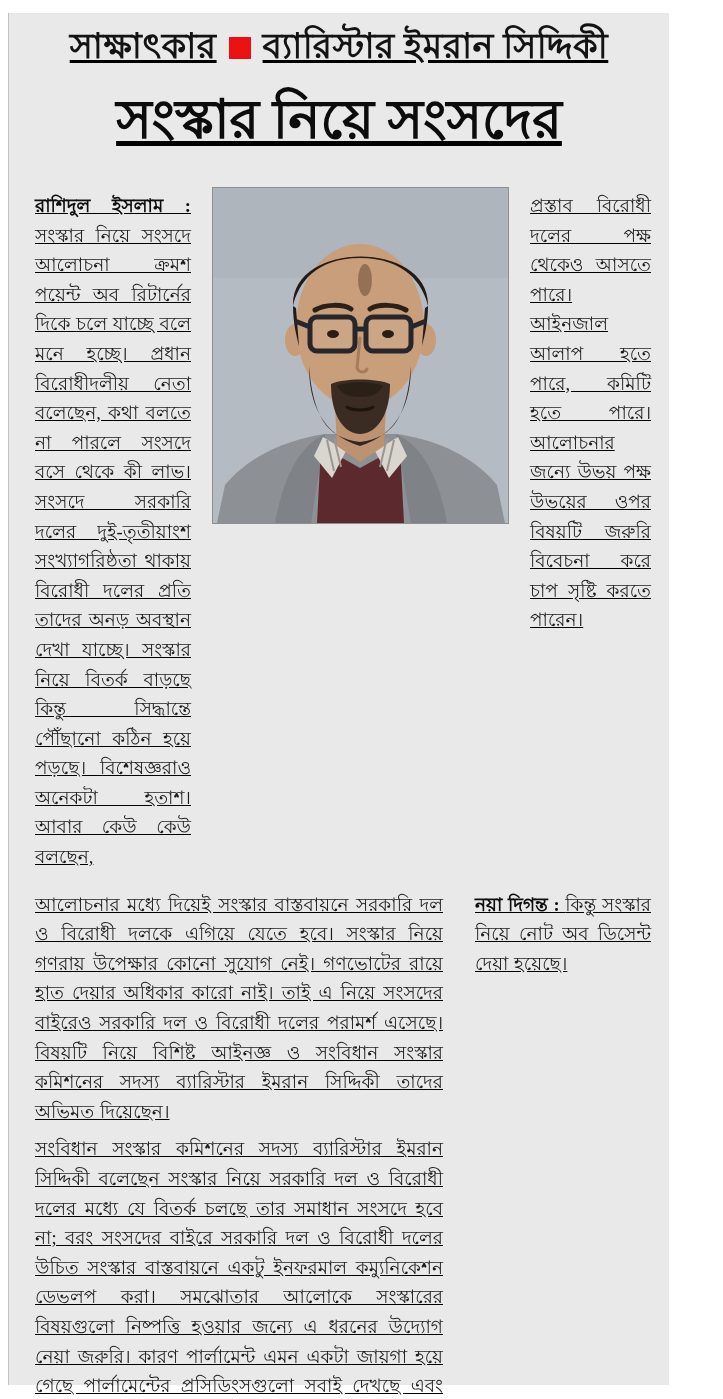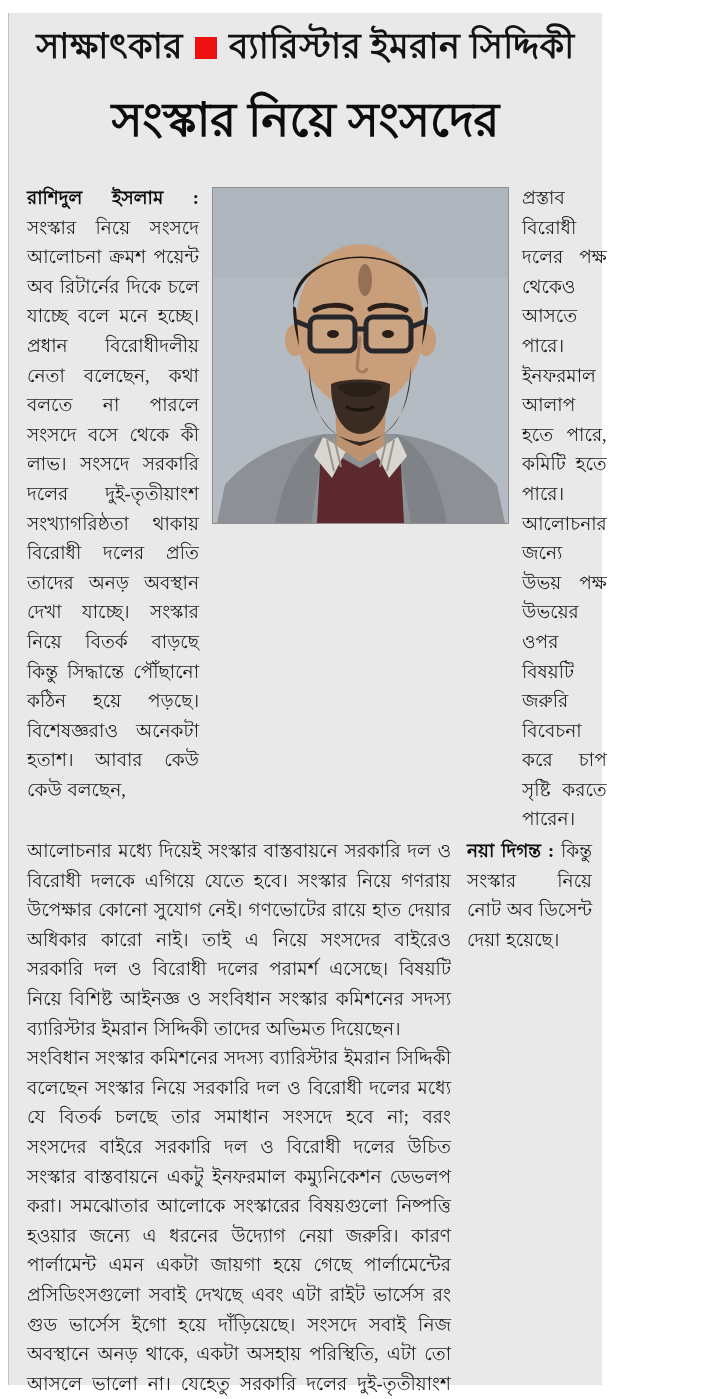--- a/index.html
+++ b/index.html
@@ -2,39 +2,40 @@
 <html lang="bn"><head>
 <meta charset="utf-8">
 <style>
   html,body{margin:0;padding:0;}
   body{
     width:723px;height:1399px;position:relative;overflow:hidden;
     background:#ffffff;
     font-family:"Liberation Serif","DejaVu Serif",serif;
   }
   .clipping{
-    position:absolute;left:8px;top:13px;width:594px;height:1372px;
+    position:absolute;left:8px;top:13px;width:661px;height:1372px;
     background:#e9e9e9;
     border-left:1px solid #c2c2c2;
     box-sizing:border-box;
+    text-decoration:underline;
   }
   .kicker{
     margin-top:13px;
     text-align:center;
     font-size:35px;font-weight:bold;color:#131313;
     letter-spacing:0.5px;
     line-height:1.2;
   }
   .red-square{
     display:inline-block;width:22px;height:22px;background:#ee1111;
     margin:0 12px;vertical-align:baseline;transform:translateY(1px);
   }
   .headline{
     text-align:center;font-weight:bold;color:#0c0c0c;
-    font-size:47px;line-height:96px;
+    font-size:54px;line-height:96px;
     margin-top:4px;
   }
   .content{
     padding:16px 10px 0 18px;
   }
   .top-section{
     display:flex;gap:13px;align-items:flex-start;
   }
   .col-top-left{width:172px;flex:none;}
   .photo-frame{
@@ -43,21 +44,21 @@
     box-sizing:border-box;
   }
   .photo-frame svg{display:block;width:100%;height:100%;}
   .col-top-right{flex:1;}
   .bottom-section{
     display:flex;gap:16px;align-items:flex-start;margin-top:2px;
   }
   .col-bottom-left{width:424px;flex:none;}
   .col-bottom-right{flex:1;}
   .para{
-    margin:0;
+    margin:8px;
     font-size:18.5px;line-height:29.6px;color:#1c1c1c;
     text-align:justify;
     word-spacing:1px;
   }
   .plabel{font-weight:bold;color:#0e0e0e;}
 </style>
 </head>
 <body>
 
 <div class="clipping">
@@ -124,21 +125,21 @@
           <path d="M147,150 L144,180 C146,185 152,185 154,181" stroke="#a87c5b" stroke-width="3" fill="none" stroke-linecap="round"></path>
 
           <path d="M96,178 C100,226 112,250 147,254 C182,250 194,226 198,178 C198,214 186,246 147,258 C108,246 96,214 96,178 Z" fill="#33261e"></path>
           <path d="M118,196 C130,190 164,190 177,196 C177,232 160,246 147,246 C134,246 118,232 118,196 Z" fill="#3a2c22"></path>
           <path d="M124,198 C136,193 158,193 170,198 C166,206 158,209 147,209 C136,209 128,206 124,198 Z" fill="#2b2018"></path>
           <path d="M134,219 C140,223 154,223 160,219" stroke="#1d140e" stroke-width="3" fill="none" stroke-linecap="round"></path>
         </svg>
       </div>
 
       <div class="col-top-right">
-          <p class="para">প্রস্তাব বিরোধী দলের পক্ষ থেকেও আসতে পারে। ইনফরমাল আলাপ হতে পারে, কমিটি হতে পারে। আলোচনার জন্যে উভয় পক্ষ উভয়ের ওপর বিষয়টি জরুরি বিবেচনা করে চাপ সৃষ্টি করতে পারেন।</p>
+          <p class="para">প্রস্তাব বিরোধী দলের পক্ষ থেকেও আসতে পারে। আইনজাল আলাপ হতে পারে, কমিটি হতে পারে। আলোচনার জন্যে উভয় পক্ষ উভয়ের ওপর বিষয়টি জরুরি বিবেচনা করে চাপ সৃষ্টি করতে পারেন।</p>
         </div>
     </div>
 
     <div class="bottom-section">
       <div class="col-bottom-left">
           <p class="para">আলোচনার মধ্যে দিয়েই সংস্কার বাস্তবায়নে সরকারি দল ও বিরোধী দলকে এগিয়ে যেতে হবে। সংস্কার নিয়ে গণরায় উপেক্ষার কোনো সুযোগ নেই। গণভোটের রায়ে হাত দেয়ার অধিকার কারো নাই। তাই এ নিয়ে সংসদের বাইরেও সরকারি দল ও বিরোধী দলের পরামর্শ এসেছে। বিষয়টি নিয়ে বিশিষ্ট আইনজ্ঞ ও সংবিধান সংস্কার কমিশনের সদস্য ব্যারিস্টার ইমরান সিদ্দিকী তাদের অভিমত দিয়েছেন।</p>
           <p class="para">সংবিধান সংস্কার কমিশনের সদস্য ব্যারিস্টার ইমরান সিদ্দিকী বলেছেন সংস্কার নিয়ে সরকারি দল ও বিরোধী দলের মধ্যে যে বিতর্ক চলছে তার সমাধান সংসদে হবে না; বরং সংসদের বাইরে সরকারি দল ও বিরোধী দলের উচিত সংস্কার বাস্তবায়নে একটু ইনফরমাল কম্যুনিকেশন ডেভলপ করা। সমঝোতার আলোকে সংস্কারের বিষয়গুলো নিষ্পত্তি হওয়ার জন্যে এ ধরনের উদ্যোগ নেয়া জরুরি। কারণ পার্লামেন্ট এমন একটা জায়গা হয়ে গেছে পার্লামেন্টের প্রসিডিংসগুলো সবাই দেখছে এবং এটা রাইট ভার্সেস রং গুড ভার্সেস ইগো হয়ে দাঁড়িয়েছে। সংসদে সবাই নিজ অবস্থানে অনড় থাকে, একটা অসহায় পরিস্থিতি, এটা তো আসলে ভালো না। যেহেতু সরকারি দলের দুই-তৃতীয়াংশ সংখ্যাগরিষ্ঠতা রয়েছে, এখানে সংখ্যাধিক্যের কারণেই বিরোধী দল হেরে যাবে। এ জন্যেই সরকারি দল ও বিরোধী দলের কিছু সিনিয়র লিডার বসে যদি সংস্কার নিয়ে সমঝোতায় আসেন, তাহলে ভালো হয়।</p>
         </div>
       <div class="col-bottom-right">
           <p class="para"><b class="plabel">নয়া দিগন্ত : </b>কিন্তু সংস্কার নিয়ে নোট অব ডিসেন্ট দেয়া হয়েছে।</p>

